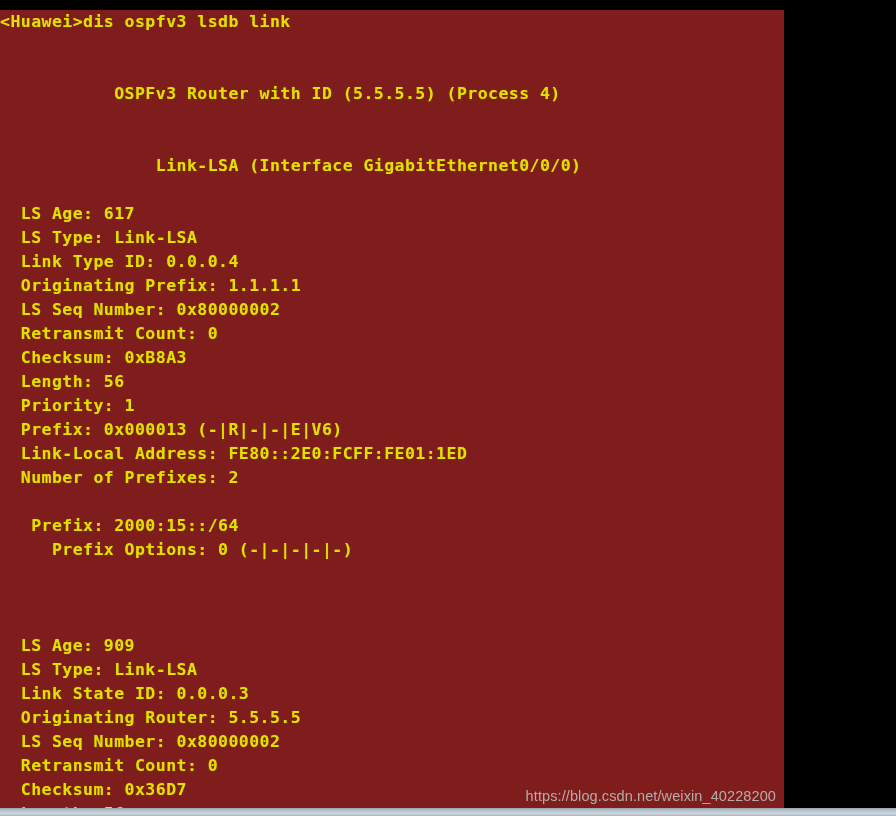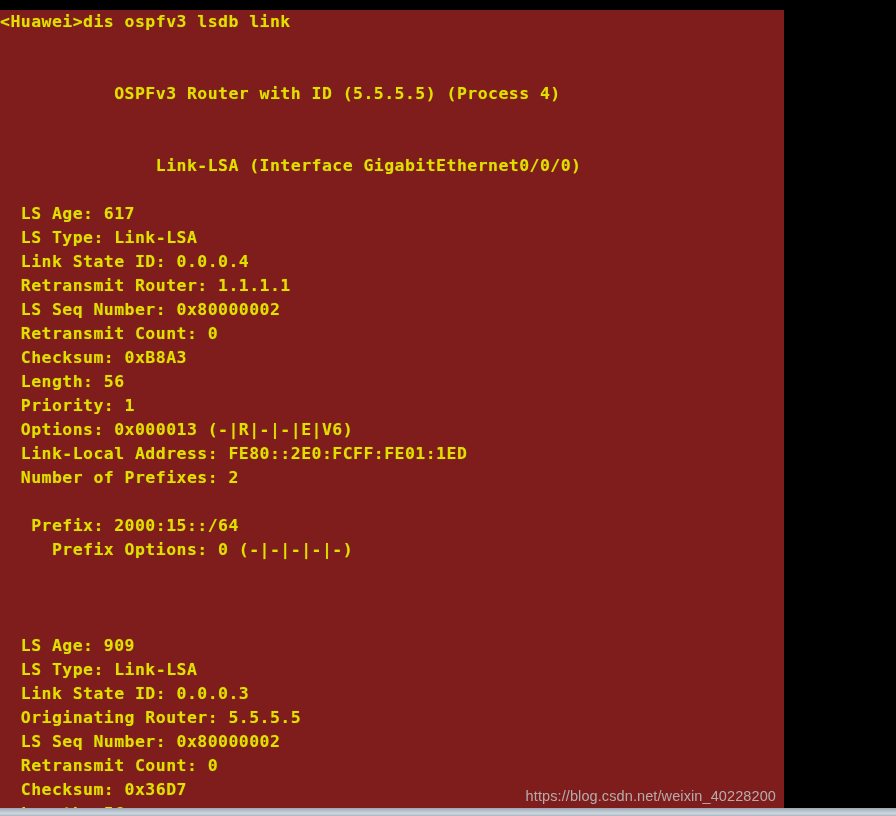--- a/index.html
+++ b/index.html
@@ -83,28 +83,28 @@
     <div class="line blank" style="top:24px"></div>
     <div class="line blank" style="top:48px"></div>
     <div class="line" style="top:72px">           OSPFv3 Router with ID (5.5.5.5) (Process 4)</div>
     <div class="line blank" style="top:96px"></div>
     <div class="line blank" style="top:120px"></div>
     <div class="line" style="top:144px">               Link-LSA (Interface GigabitEthernet0/0/0)</div>
     <div class="line blank" style="top:168px"></div>
 
     <div class="line" style="top:192px">  LS Age: 617</div>
     <div class="line" style="top:216px">  LS Type: Link-LSA</div>
-    <div class="line" style="top:240px">  Link State ID: 0.0.0.4</div>
-    <div class="line" style="top:264px">  Retransmit Router: 1.1.1.1</div>
+    <div class="line" style="top:240px">  Link Type ID: 0.0.0.4</div>
+    <div class="line" style="top:264px">  Originating Prefix: 1.1.1.1</div>
     <div class="line" style="top:288px">  LS Seq Number: 0x80000002</div>
     <div class="line" style="top:312px">  Retransmit Count: 0</div>
     <div class="line" style="top:336px">  Checksum: 0xB8A3</div>
     <div class="line" style="top:360px">  Length: 56</div>
     <div class="line" style="top:384px">  Priority: 1</div>
-    <div class="line" style="top:408px">  Options: 0x000013 (-|R|-|-|E|V6)</div>
+    <div class="line" style="top:408px">  Prefix: 0x000013 (-|R|-|-|E|V6)</div>
     <div class="line" style="top:432px">  Link-Local Address: FE80::2E0:FCFF:FE01:1ED</div>
     <div class="line" style="top:456px">  Number of Prefixes: 2</div>
     <div class="line blank" style="top:480px"></div>
     <div class="line" style="top:504px">   Prefix: 2000:15::/64</div>
     <div class="line" style="top:528px">     Prefix Options: 0 (-|-|-|-|-)</div>
     <div class="line blank" style="top:552px"></div>
     <div class="line blank" style="top:576px"></div>
     <div class="line blank" style="top:600px"></div>
 
     <div class="line" style="top:624px">  LS Age: 909</div>

